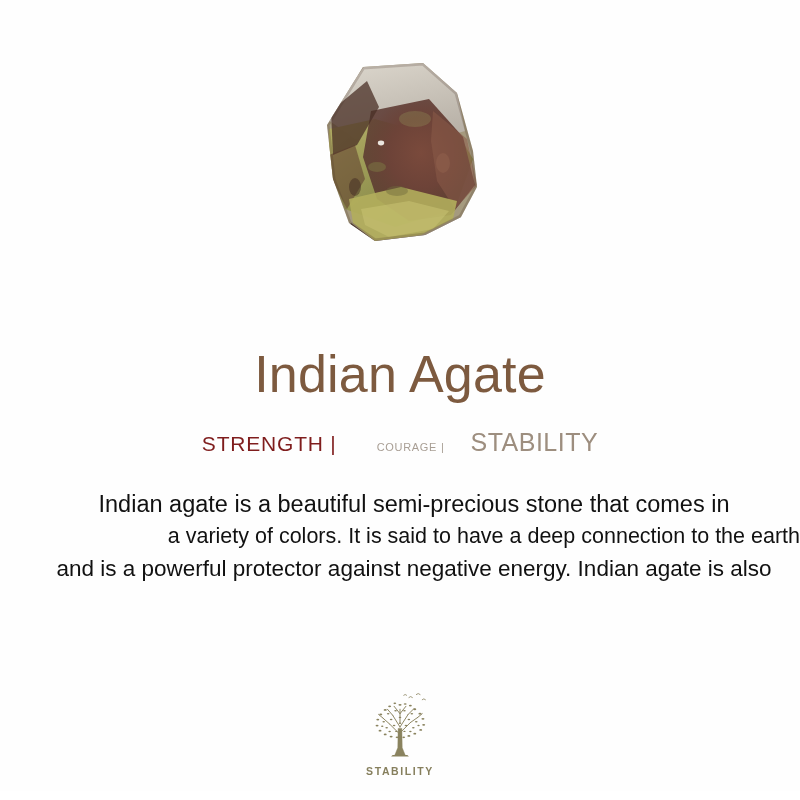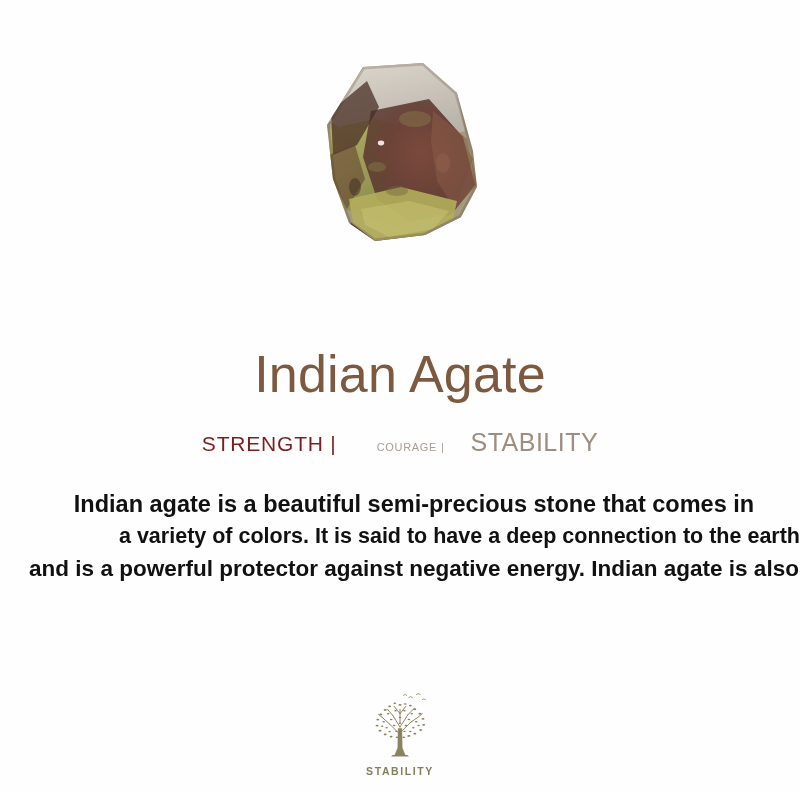--- a/index.html
+++ b/index.html
@@ -94,21 +94,21 @@
   .body-text {
     margin-top: 30px;
     width: 800px;
     text-align: center;
     color: #111111;
   }
 
   .body-line {
     display: block;
     line-height: 1.46;
-    font-weight: 700;
+    font-weight: 400;
     white-space: nowrap;
     padding-left: 28px;
   }
 
   .bl-1 { font-size: 23.5px; }
   .bl-2 { font-size: 21.5px; text-align: right; }
   .bl-3 { font-size: 22.5px; }
   .bl-4 { font-size: 26px; }
 
   

